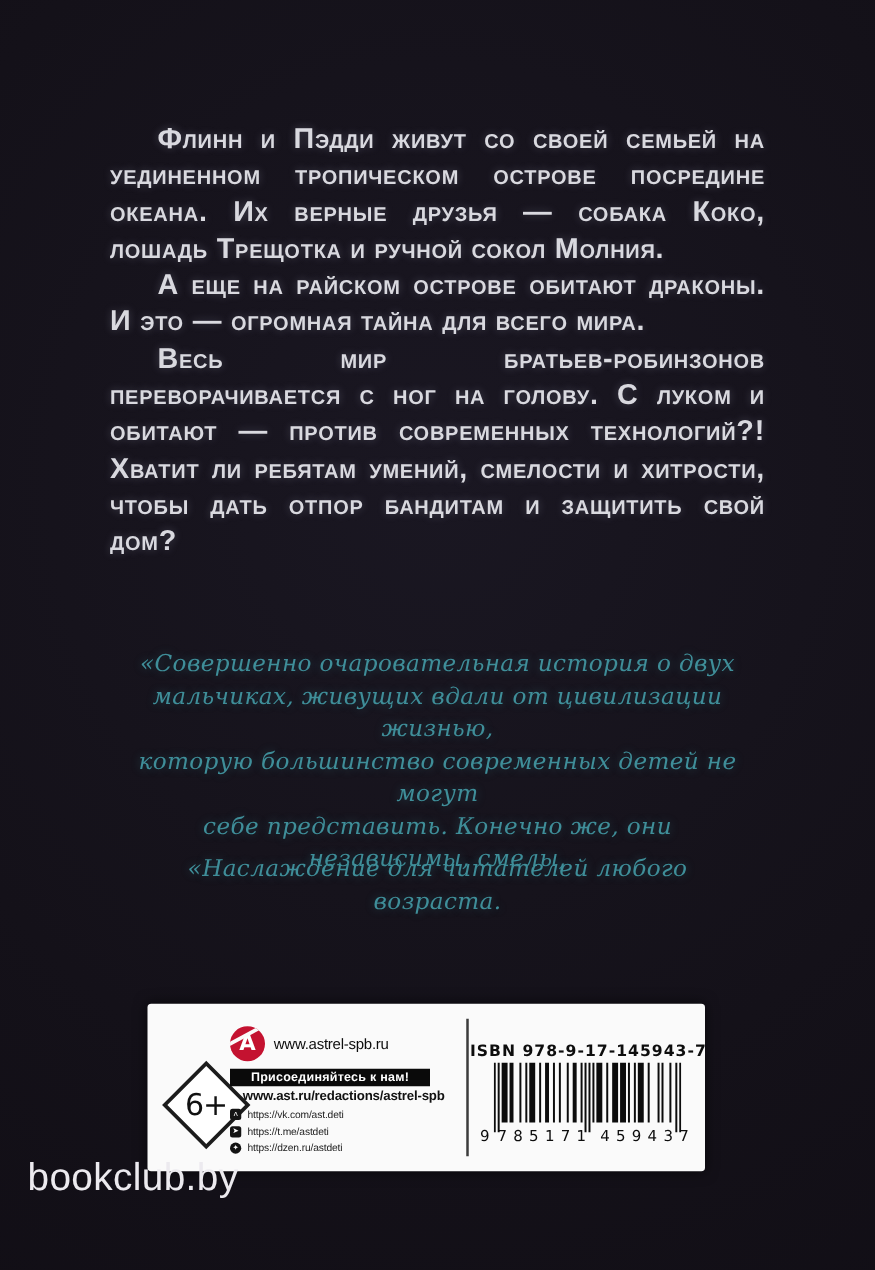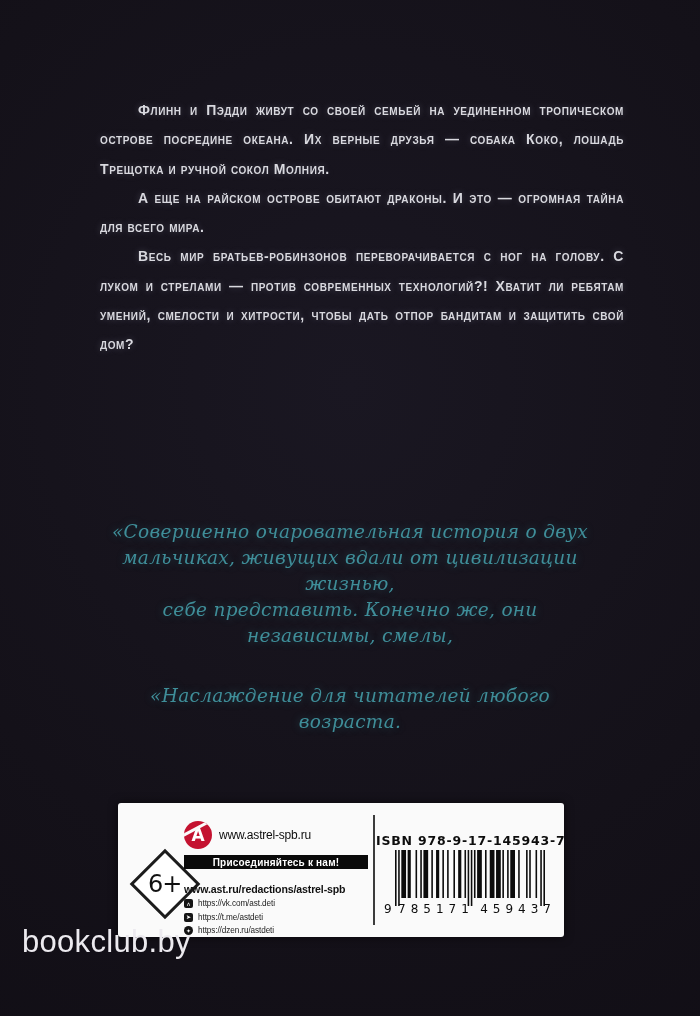--- a/index.html
+++ b/index.html
@@ -16,25 +16,24 @@
     position:absolute;inset:0;
     background:radial-gradient(ellipse 120% 90% at 50% 38%, #1a1722 0%, #141119 55%, #100d14 100%);
   }
   
   .synopsis{
     position:absolute;left:88px;top:96px;width:524px;
     color:var(--body-text);
     font-family:"Liberation Sans",sans-serif;
     font-variant:small-caps;
     font-weight:700;
-    font-size:14px;line-height:29.3px;
+    font-size:23px;line-height:29.3px;
     letter-spacing:.6px;
     text-align:justify;
     text-shadow:0 0 7px rgba(190,195,220,.28);
-    margin-left:12px;
   }
   .synopsis p{text-indent:38px;}
   
   .quote{
     position:absolute;left:100px;width:500px;
     color:var(--quote);
     font-family:"DejaVu Serif","Liberation Serif",serif;
     font-style:italic;
     font-weight:400;
     text-align:center;
@@ -75,29 +74,29 @@
   }
   .ast-logo .slash{
     position:absolute;left:-4px;top:4px;width:40px;height:3px;background:#fafafa;
     transform:rotate(-28deg);
   }
   .site-url{
     font-size:12px;font-weight:400;color:#0d0d0d;letter-spacing:-.2px;
     white-space:nowrap;
   }
   .join-bar{
-    margin-top:4px;width:184px;height:14px;background:#0a0a0a;
+    margin-top:4px;width:160px;height:14px;background:#0a0a0a;
     display:flex;align-items:center;justify-content:center;
   }
   .join-bar span{
     color:#fff;font-size:10px;font-weight:700;letter-spacing:.2px;white-space:nowrap;
   }
   .redaction-url{
-    margin-top:14px;font-size:10.6px;font-weight:700;color:#111;
-    letter-spacing:-.15px;white-space:nowrap;
+    margin-top:2px;font-size:10.6px;font-weight:700;color:#111;
+    letter-spacing:-.15px;white-space:nowrap;text-align:center;
   }
   .social{margin-top:4px;display:flex;flex-direction:column;gap:2.5px;}
   .social-row{display:flex;align-items:flex-start;gap:5px;height:11px;}
   .s-icon{
     width:9px;height:9px;background:#141414;color:#fff;flex:0 0 auto;
     display:flex;align-items:center;justify-content:center;
     font-size:6px;line-height:1;border-radius:2px;
     font-family:"DejaVu Sans",sans-serif;
   }
   .s-icon.round{border-radius:50%;}
@@ -129,26 +128,27 @@
   }
 </style>
 </head>
 <body>
 
 <div class="cover">
 
   <div class="synopsis">
     <p>Флинн и Пэдди живут со своей семьей на уединенном тропическом острове посредине океана. Их верные друзья — собака Коко, лошадь Трещотка и ручной сокол Молния.</p>
     <p>А еще на райском острове обитают драконы. И это — огромная тайна для всего мира.</p>
-    <p>Весь мир братьев-робинзонов переворачивается с ног на голову. С луком и стрелами — против современных технологий?! Хватит ли ребятам умений, смелости и хитрости, чтобы дать отпор бандитам и защитить свой дом?</p>
+    <p>Весь мир братьев-робинзонов переворачивается с ног на голову. С луком и обитают — против современных технологий?! Хватит ли ребятам умений, смелости и хитрости, чтобы дать отпор бандитам и защитить свой дом?</p>
   </div>
 
   <div class="quote quote-1">
     <div>«Совершенно очаровательная история о двух</div>
     <div>мальчиках, живущих вдали от цивилизации жизнью,</div>
+    <div>которую большинство современных детей не могут</div>
     <div>себе представить. Конечно же, они независимы, смелы,</div>
   </div>
 
   <div class="quote quote-2">
     <div>«Наслаждение для читателей любого возраста.</div>
   </div>
 
   <div class="info-box">
 
     <div class="age-diamond">

